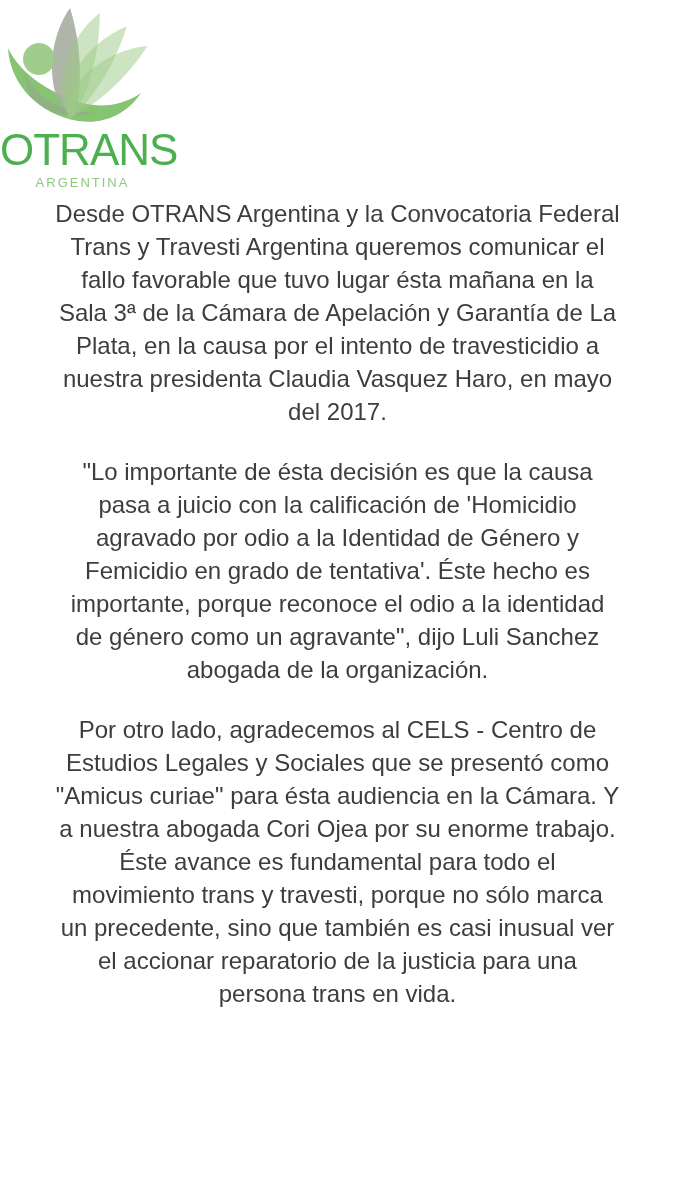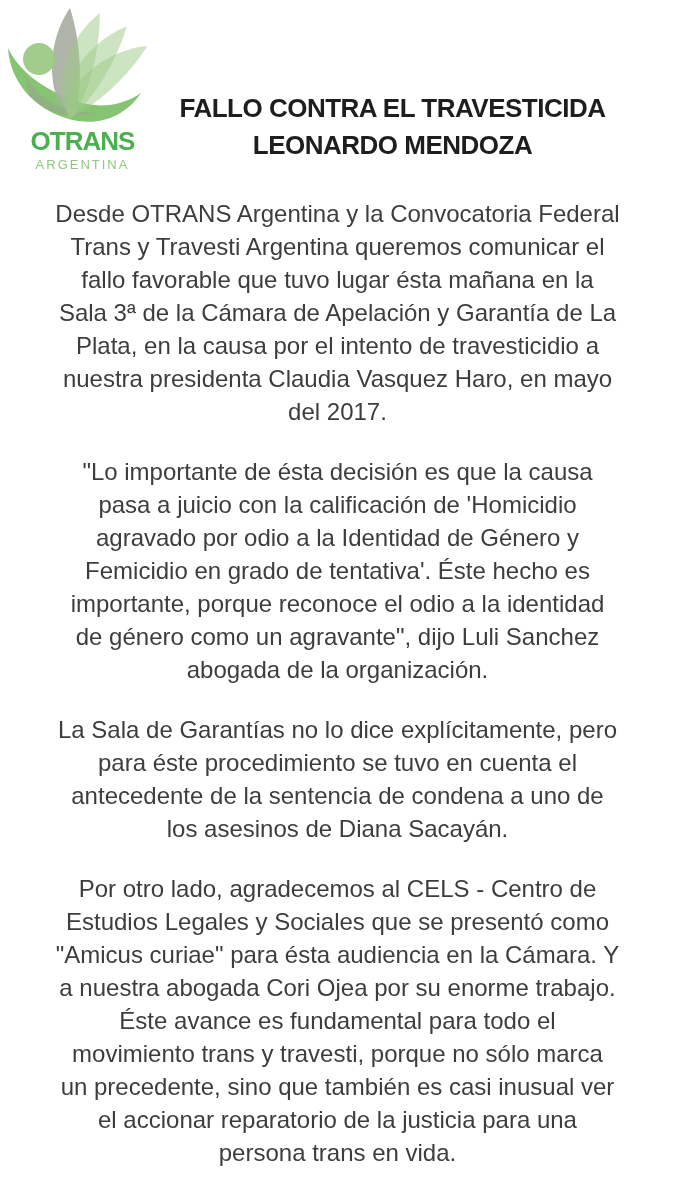--- a/index.html
+++ b/index.html
@@ -8,21 +8,21 @@
     width:675px;height:1200px;
     background:var(--background,#ffffff);
     font-family:"Liberation Sans",sans-serif;
     overflow:hidden;
     margin:0 auto;
   }
   .header{display:flex;height:180px;}
   .logo{flex:none;width:165px;text-align:center;padding-top:8px;}
   .logo svg{display:block;margin:0 auto;}
   .logo-name{
-    font-size:26px;font-weight:700;letter-spacing:-1px;line-height:1;
+    font-size:44px;font-weight:400;letter-spacing:-1px;line-height:1;
     color:var(--brand-green,#4cb050);margin-top:2px;
   }
   .logo-sub{
     font-size:13px;letter-spacing:2px;margin-top:3px;
     color:var(--light-green,#8fc97e);
     text-align:center;
   }
   .title{
     flex:1;margin:90px 55px 0 0;
     font-size:26px;line-height:37px;font-weight:700;letter-spacing:-0.5px;
@@ -60,44 +60,38 @@
                  C75,75 73,35 62,0 Z" fill="#9cca86" opacity="0.5" transform="rotate(34 60 102)"></path>
         <path d="M62,0 C48,20 40,50 46,80 C50,96 58,105 67,108
                  C75,75 73,35 62,0 Z" fill="#9cca86" opacity="0.5" transform="rotate(50 60 102)"></path>
 
         <circle cx="31" cy="51" r="16" fill="#9cca86" opacity="0.95"></circle>
       </svg>
       <div class="logo-name">OTRANS</div>
       <div class="logo-sub">ARGENTINA</div>
     </div>
 
-    <h1 class="title">FALLO CONTRA EL TRAVESTICIDA
-LEONARDO MENDOZA</h1>
 
   </header>
 
   <main class="body-text">
     <p class="para">Desde OTRANS Argentina y la Convocatoria Federal
 Trans y Travesti Argentina queremos comunicar el
 fallo favorable que tuvo lugar ésta mañana en la
 Sala 3ª de la Cámara de Apelación y Garantía de La
 Plata, en la causa por el intento de travesticidio a
 nuestra presidenta Claudia Vasquez Haro, en mayo
 del 2017.</p>
     <p class="para">"Lo importante de ésta decisión es que la causa
 pasa a juicio con la calificación de 'Homicidio
 agravado por odio a la Identidad de Género y
 Femicidio en grado de tentativa'. Éste hecho es
 importante, porque reconoce el odio a la identidad
 de género como un agravante", dijo Luli Sanchez
 abogada de la organización.</p>
-    <p class="para">La Sala de Garantías no lo dice explícitamente, pero
-para éste procedimiento se tuvo en cuenta el
-antecedente de la sentencia de condena a uno de
-los asesinos de Diana Sacayán.</p>
     <p class="para">Por otro lado, agradecemos al CELS - Centro de
 Estudios Legales y Sociales que se presentó como
 "Amicus curiae" para ésta audiencia en la Cámara. Y
 a nuestra abogada Cori Ojea por su enorme trabajo.
 Éste avance es fundamental para todo el
 movimiento trans y travesti, porque no sólo marca
 un precedente, sino que también es casi inusual ver
 el accionar reparatorio de la justicia para una
 persona trans en vida.</p>
   </main>

